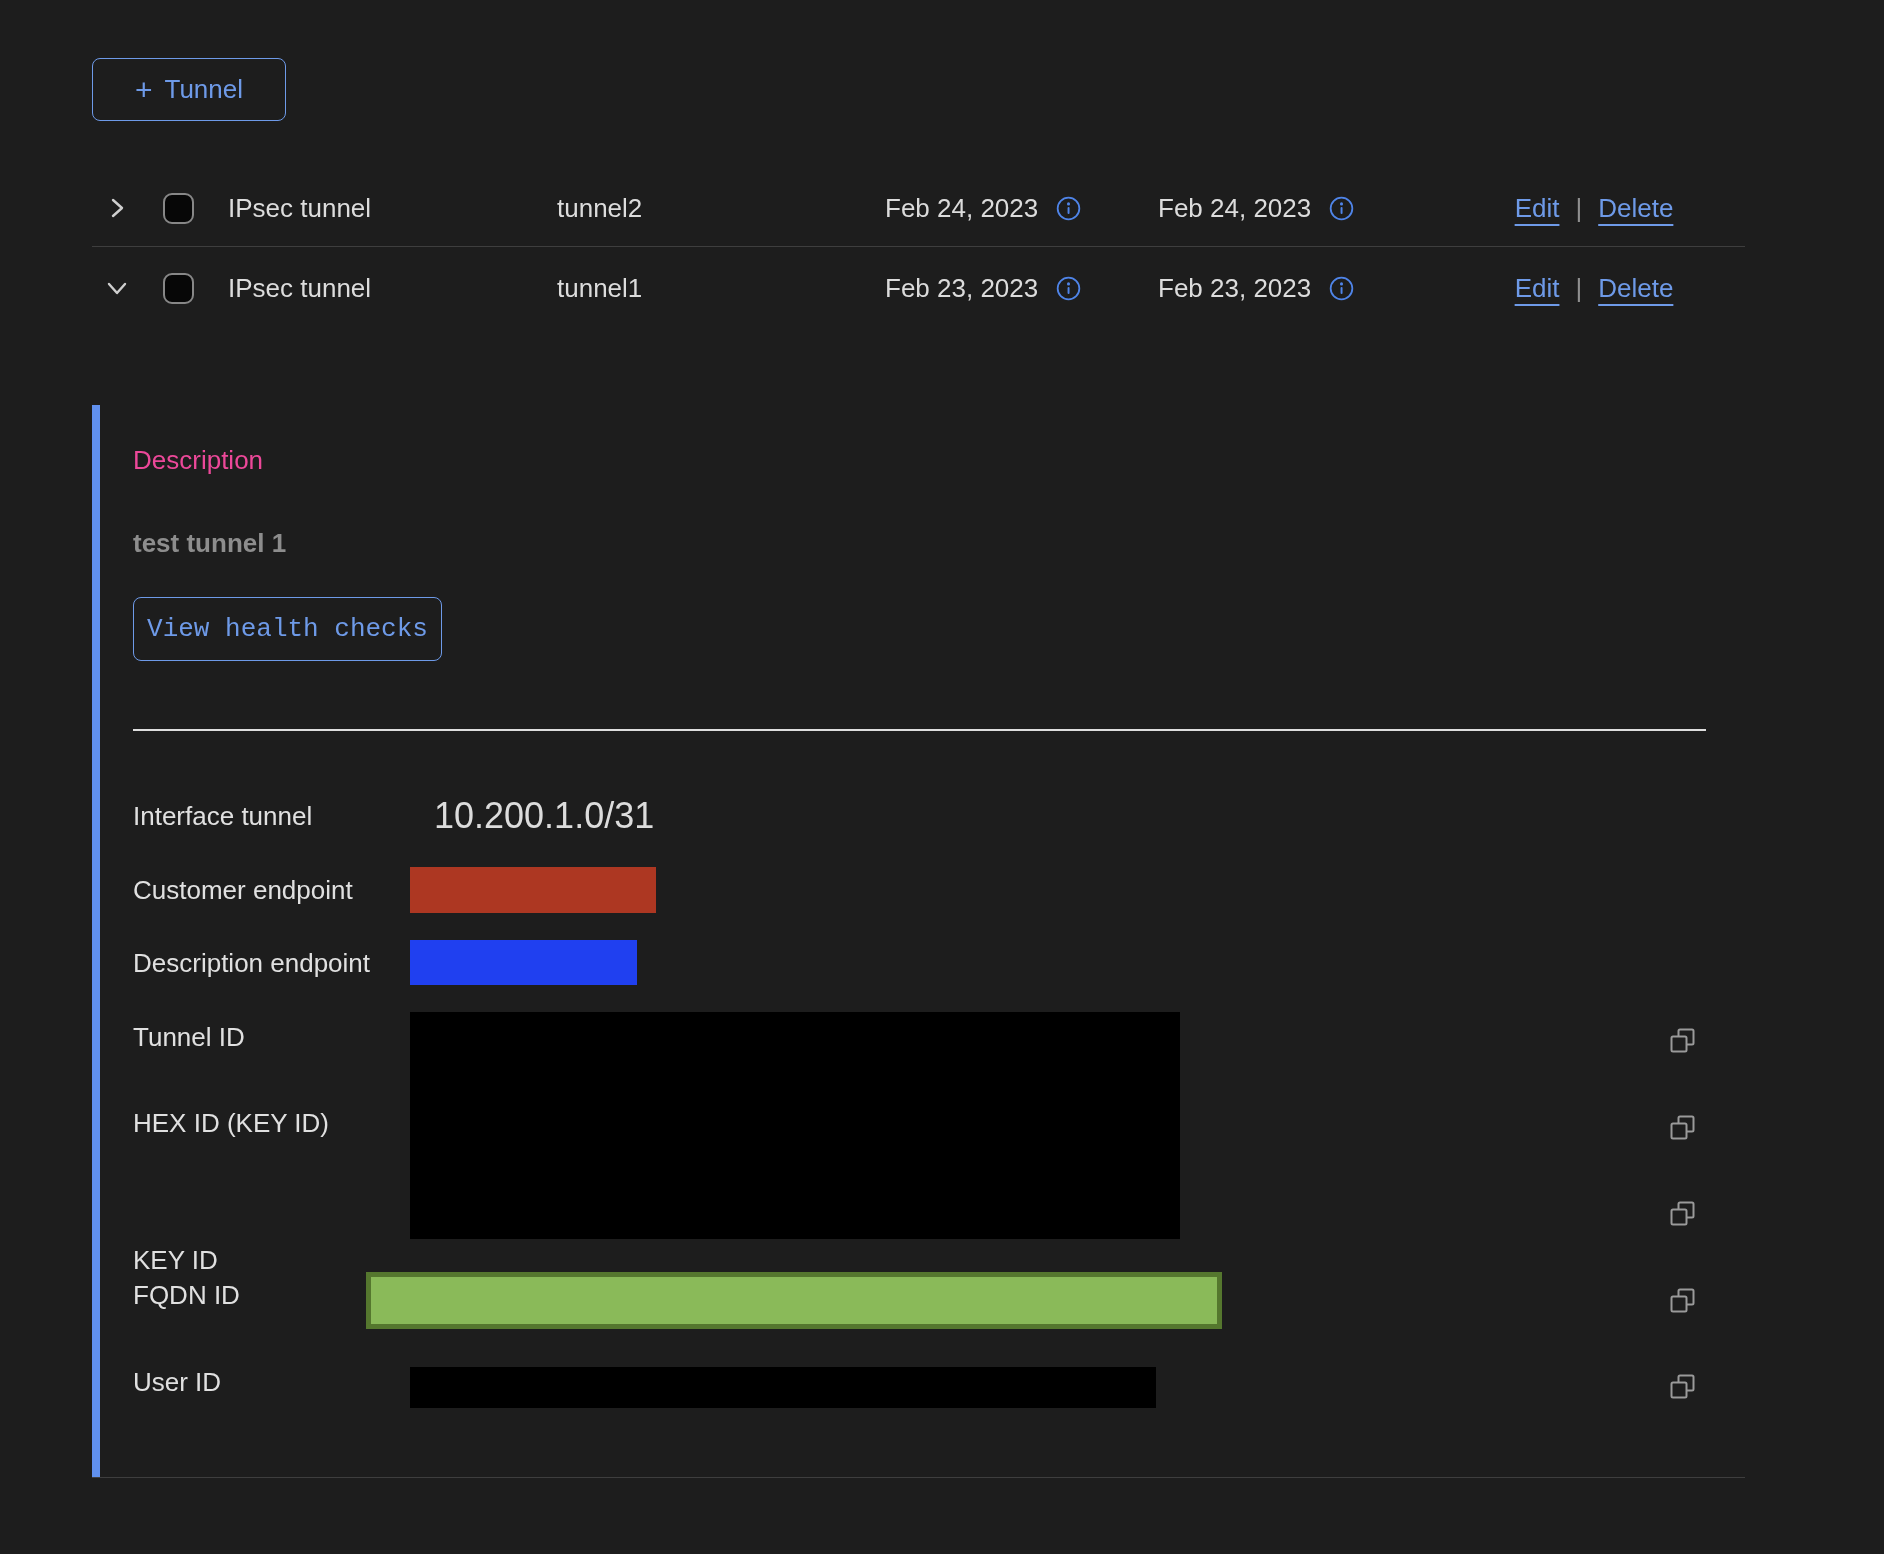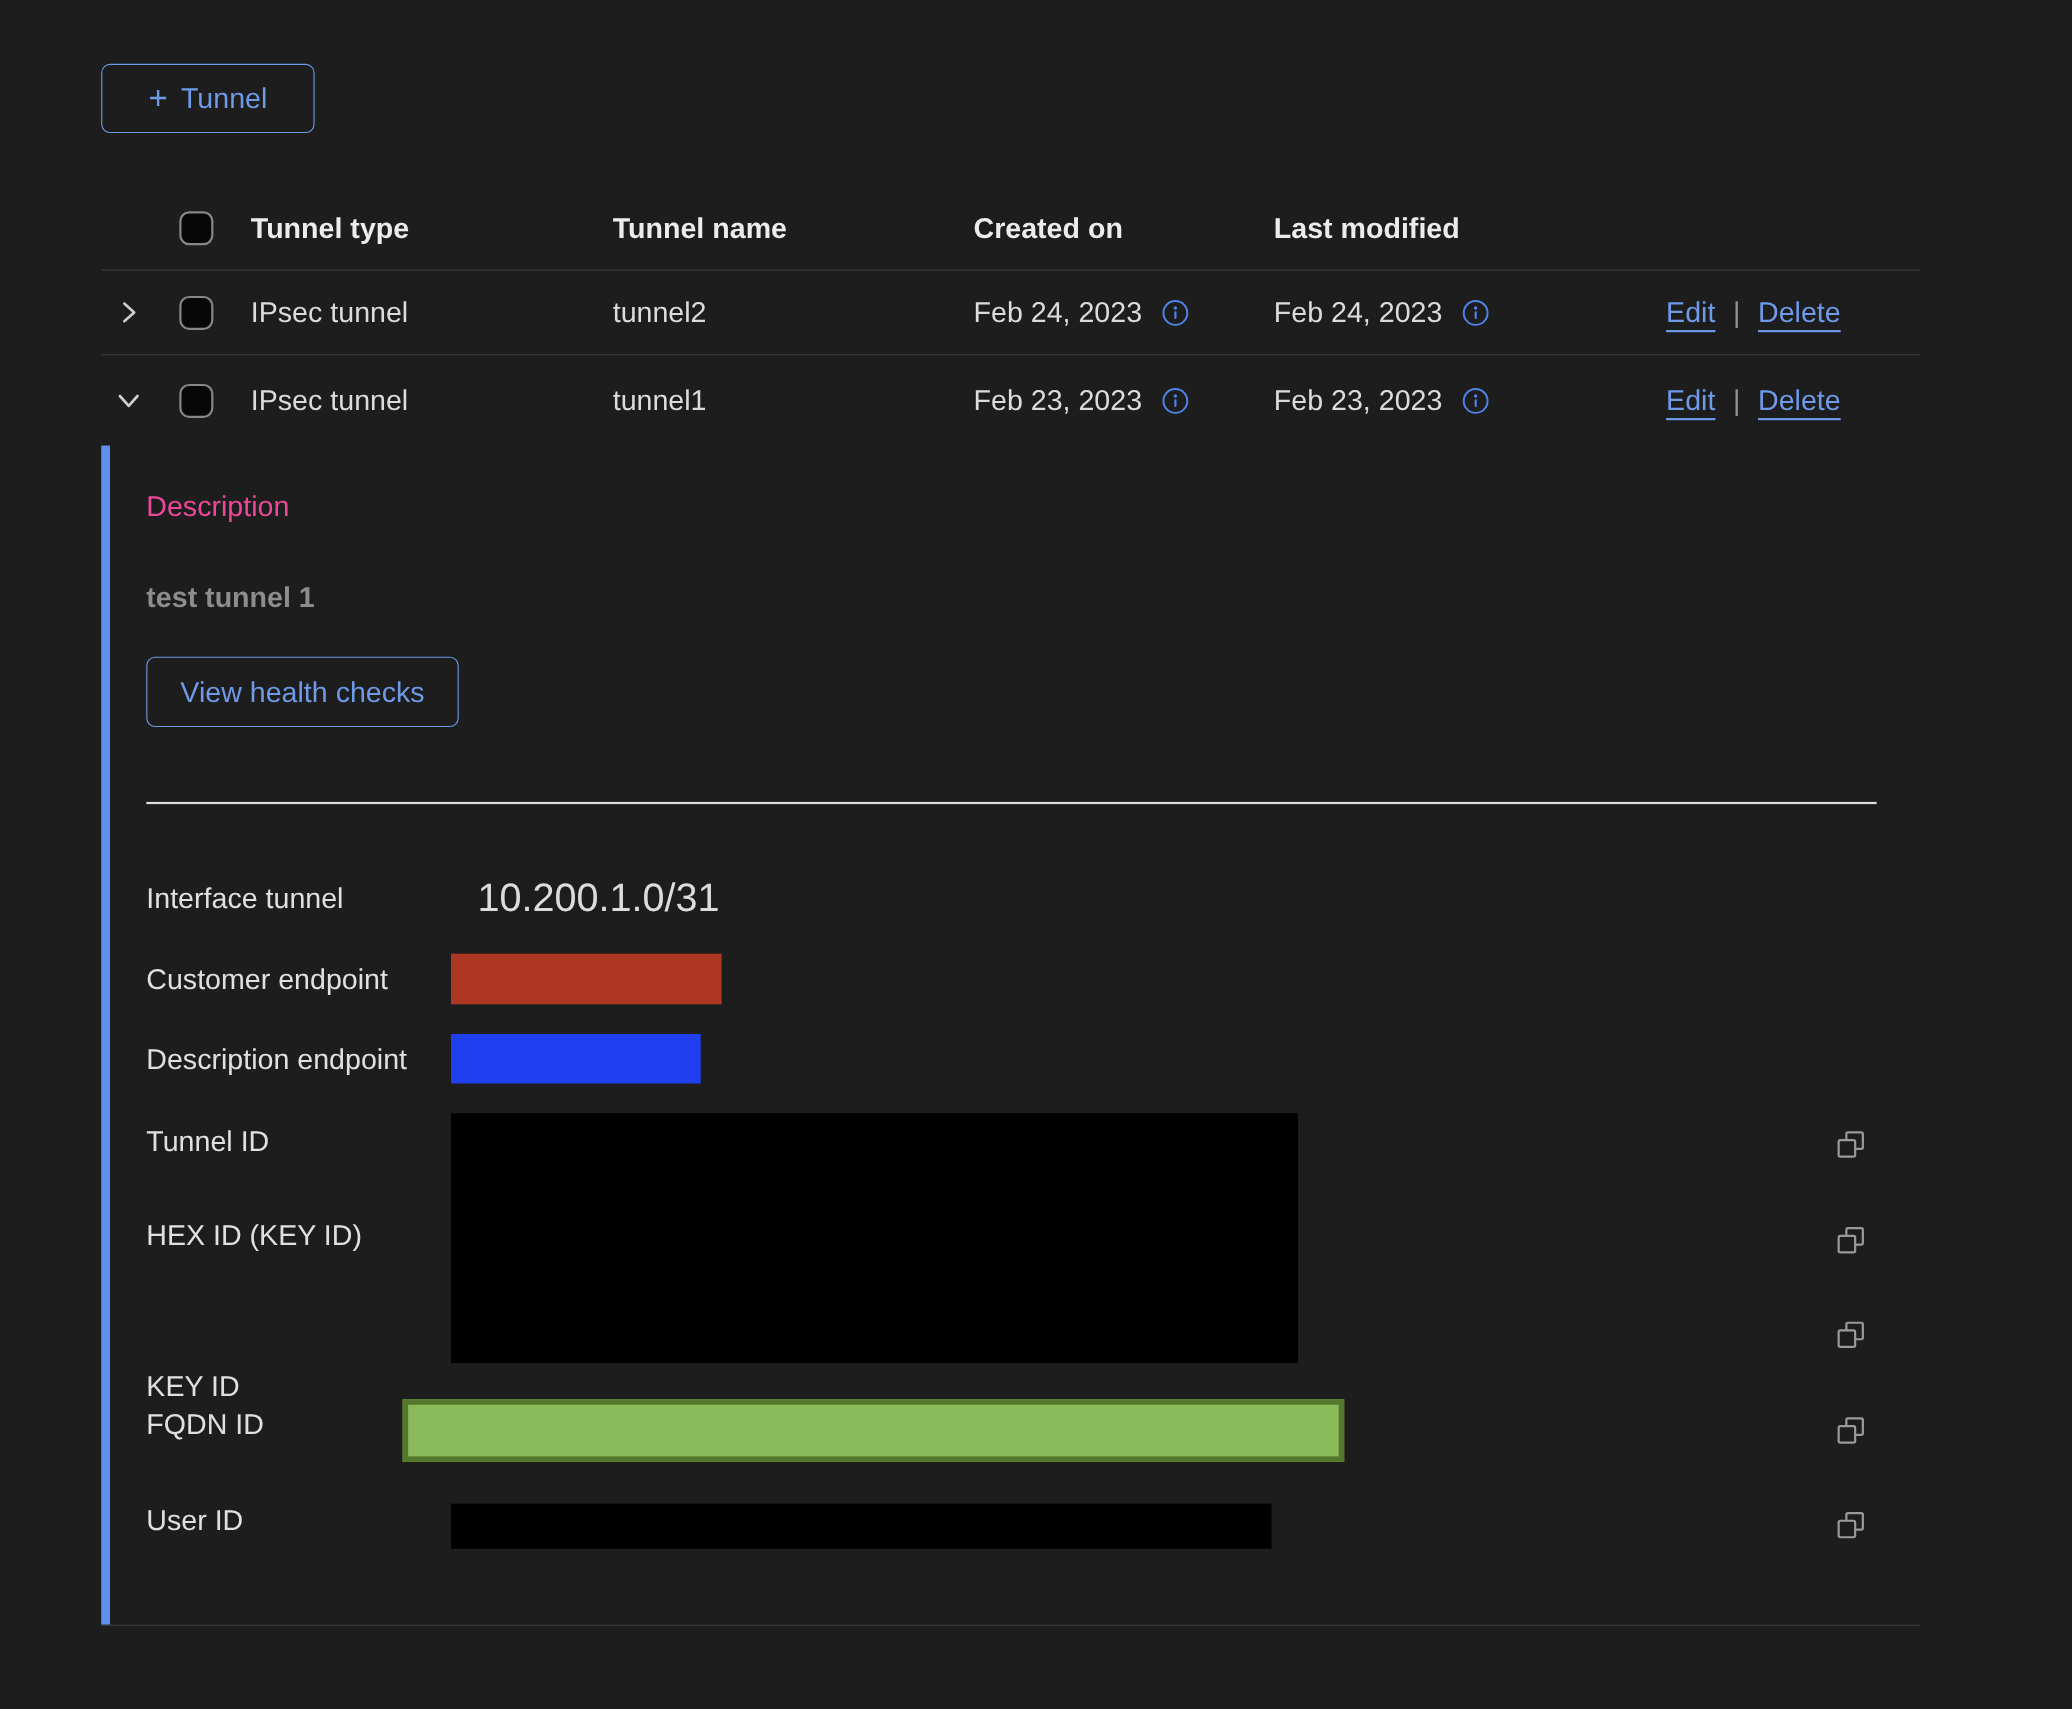--- a/index.html
+++ b/index.html
@@ -50,23 +50,23 @@
     color: #6e9ae8; text-decoration: underline;
     text-underline-offset: 7px; text-decoration-thickness: 1.5px; cursor: pointer;
   }
   .action-sep { color: #8f8f8f; }
 
   
   .accent-bar { left: 92px; top: 405px; width: 8px; height: 1072px; background: #6090ee; }
   .desc-label { left: 133px; top: 444px; font-size: 26px; color: #ec4899; line-height: 32px; }
   .desc-value { left: 133px; top: 527px; font-size: 26px; color: #8d8d8d; line-height: 32px; font-weight: bold; }
   .health-btn {
-    left: 133px; top: 597px; width: 284px; height: 64px;
+    left: 133px; top: 597px; width: 309px; height: 64px;
     border: 1.5px solid #6e9ae8; border-radius: 8px; background: transparent;
-    color: #6e9ae8; font-size: 26px; font-family: Liberation Sans, sans-serif;
+    color: #6e9ae8; font-size: 26px; font-family: Liberation Mono, monospace;
     display: flex; align-items: center; justify-content: center; cursor: pointer;
   }
   .panel-divider { left: 133px; top: 729px; width: 1573px; height: 2px; background: #dedede; }
   .bottom-divider { left: 92px; top: 1477px; width: 1653px; height: 1px; background: #3e3e3e; }
 
   .field-label { left: 133px; font-size: 26px; color: #e0e0e0; line-height: 32px; height: 32px; }
   .field-value { left: 434px; font-size: 36px; color: #dcdcdc; line-height: 32px; height: 32px; }
 
   .redaction { }
   .red-block   { left: 410px; top: 867px;  width: 246px; height: 46px;  background: #ad3722; }
@@ -101,31 +101,20 @@
   </defs>
 </svg>
 
 <button class="abs create-btn">
   <span class="plus">+</span>
   <span>Tunnel</span>
 </button>
 
 <div class="abs tunnel-table">
 
-  <div class="t-row t-head">
-    <div class="cell-expander"></div>
-    <div class="cell-check">
-      <span class="checkbox"></span>
-    </div>
-    <div>Tunnel type</div>
-    <div>Tunnel name</div>
-    <div>Created on</div>
-    <div>Last modified</div>
-    <div></div>
-  </div>
 
   <div class="t-row t-body1">
     <div class="cell-expander">
       <svg class="icon-wrap" width="26" height="26" viewBox="0 0 26 26">
           <use href="#chevron-right"></use>
         </svg>
     </div>
     <div class="cell-check">
       <span class="checkbox"></span>
     </div>

